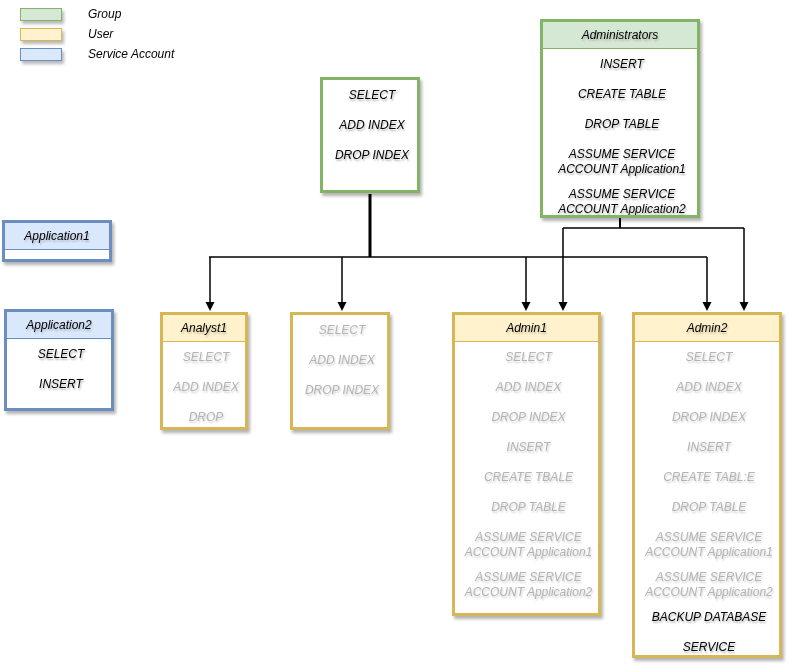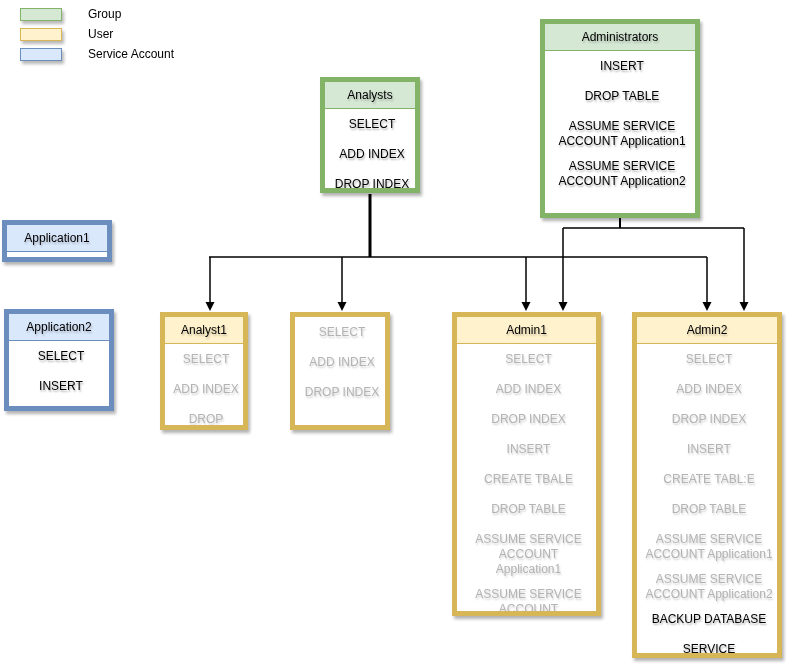--- a/index.html
+++ b/index.html
@@ -1,32 +1,32 @@
 <!DOCTYPE html>
 <html style="--group-fill: #d5e8d4; --group-stroke: #82b366; --user-fill: #fff2cc; --user-stroke: #d6b656; --service-fill: #dae8fc; --service-stroke: #6c8ebf; --muted-text: #b3b3b3; --edge: #000000; --text: #000000; --background: #ffffff;"><head>
 <meta charset="utf-8">
 <style>
   html,body{margin:0;padding:0;background:var(--background,#fff);}
   .canvas{
     position:relative;width:793px;height:671px;overflow:hidden;
     font-family:"Liberation Sans","DejaVu Sans",sans-serif;
-    font-size:12px;color:var(--text,#000);background:var(--background,#fff);
+    font-size:12px;color:var(--text,#000);background:var(--background,#fff);font-style:italic;
   }
   .edges{position:absolute;left:0;top:0;pointer-events:none;}
   
   .legend{position:absolute;left:20px;top:8px;}
   .legend-row{display:flex;align-items:center;height:13px;margin-bottom:7px;}
   .swatch{width:40px;height:11px;border:1px solid;box-shadow:2px 3px 3px rgba(0,0,0,0.28);}
   .swatch.group{background:var(--group-fill);border-color:var(--group-stroke);}
   .swatch.user{background:var(--user-fill);border-color:var(--user-stroke);}
   .swatch.service{background:var(--service-fill);border-color:var(--service-stroke);}
   .legend-label{margin-left:26px;line-height:13px;}
   
   .node{
-    position:absolute;box-sizing:border-box;background:#fff;border:5px solid #15803d;
+    position:absolute;box-sizing:border-box;background:#fff;border:3px solid #15803d;
     box-shadow:2px 3px 3px rgba(0,0,0,0.3);overflow:hidden;
   }
   .node .hdr{
     height:26px;line-height:26px;text-align:center;border-bottom:1px solid;
     text-shadow:1px 2px 2px rgba(0,0,0,0.22);
   }
   .node.group{border-color:var(--group-stroke);}
   .node.group .hdr{background:var(--group-fill);border-bottom-color:var(--group-stroke);}
   .node.user{border-color:var(--user-stroke);}
   .node.user .hdr{background:var(--user-fill);border-bottom-color:var(--user-stroke);}
@@ -79,32 +79,32 @@
       <div class="swatch user"></div>
       <span class="legend-label">User</span>
     </div>
     <div class="legend-row">
       <div class="swatch service"></div>
       <span class="legend-label">Service Account</span>
     </div>
   </div>
 
   <div class="node group" style="left:320px;top:77px;width:100px;height:116px">
-    <div class="hdr">Analysts</div>
     <div class="body">
       <div class="item">SELECT</div>
       <div class="item">ADD INDEX</div>
       <div class="item">DROP INDEX</div>
     </div>
   </div>
 
   <div class="node group" style="left:540px;top:19px;width:160px;height:199px">
     <div class="hdr">Administrators</div>
     <div class="body">
       <div class="item">INSERT</div>
+      <div class="item">CREATE TABLE</div>
       <div class="item">DROP TABLE</div>
       <div class="item two">ASSUME SERVICE
 ACCOUNT Application1</div>
       <div class="item two">ASSUME SERVICE
 ACCOUNT Application2</div>
     </div>
   </div>
 
   <div class="node service" style="left:2px;top:220px;width:110px;height:42px">
     <div class="hdr">Application1</div>

